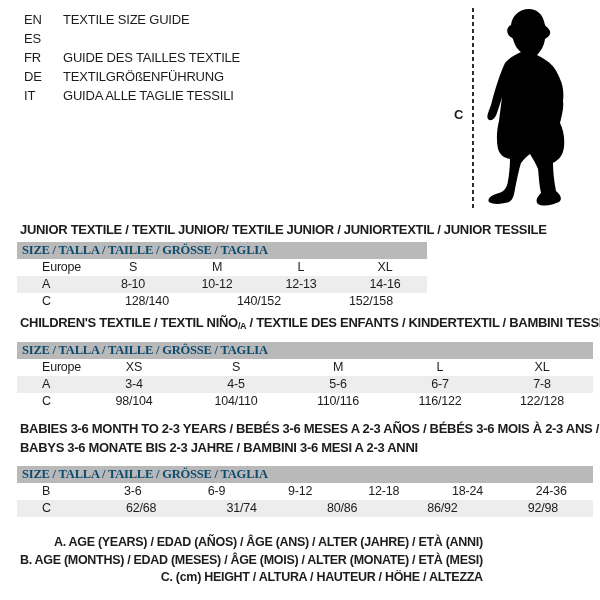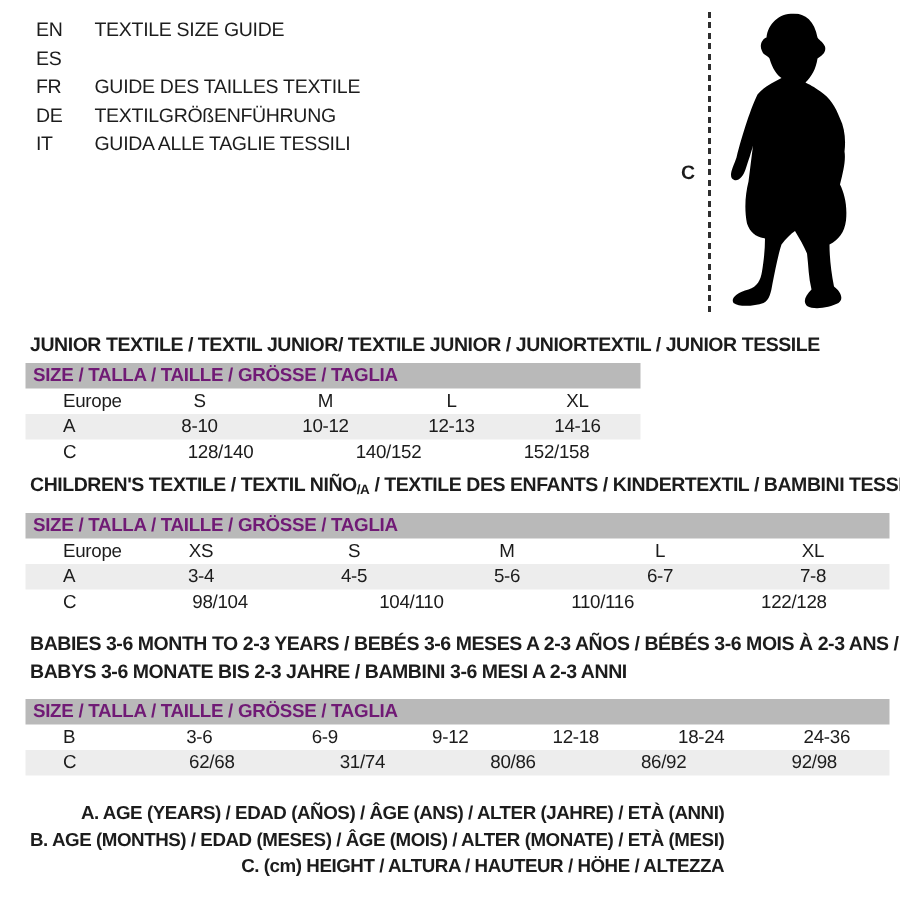--- a/index.html
+++ b/index.html
@@ -17,22 +17,22 @@
     position:absolute;left:472px;top:8px;width:2px;height:200px;
     background:repeating-linear-gradient(to bottom,#2e2e2e 0 4px,transparent 4px 7px);
   }
   .measure-label{position:absolute;left:454px;top:107px;font-size:13px;font-weight:700;}
   .baby-svg{position:absolute;left:483px;top:9px;}
   
   .tbl-title{position:absolute;left:20px;margin:0;font-size:13px;font-weight:700;letter-spacing:-0.3px;white-space:nowrap;}
   .tbl-title .subscript{font-size:9px;vertical-align:-2px;}
   .tbl{position:absolute;left:17px;font-size:12.5px;}
   .tbl-head{
-    height:17px;line-height:17px;background:#b9b9b9;color:#701a75;
-    font-weight:700;padding-left:5px;
+    height:17px;line-height:17px;background:#b9b9b9;color:#0c4a6e;
+    font-weight:700;padding-left:5px;font-family:Liberation Serif, serif;
   }
   .tbl-row{display:flex;height:17px;line-height:17px;}
   .row-alt{background:#ededed;}
   .lbl{padding-left:5px;margin-left:20px;}
   .t1 .lbl{flex:0 0 49px;}
   .t2 .lbl{flex:0 0 41px;}
   .t3 .lbl{flex:0 0 49px;}
   .cell{flex:1;text-align:center;}
   .t1{width:410px;}
   .t2,.t3{width:576px;}
@@ -127,20 +127,21 @@
       <span class="cell">4-5</span>
       <span class="cell">5-6</span>
       <span class="cell">6-7</span>
       <span class="cell">7-8</span>
     </div>
     <div class="tbl-row">
       <span class="lbl">C</span>
       <span class="cell">98/104</span>
       <span class="cell">104/110</span>
       <span class="cell">110/116</span>
+      <span class="cell">116/122</span>
       <span class="cell">122/128</span>
     </div>
   </div>
 
   <h2 class="tbl-title" style="top:421px;">BABIES 3-6 MONTH TO 2-3 YEARS / BEBÉS 3-6 MESES A 2-3 AÑOS / BÉBÉS 3-6 MOIS À 2-3 ANS /</h2>
   <h2 class="tbl-title" style="top:440px;">BABYS 3-6 MONATE BIS 2-3 JAHRE / BAMBINI 3-6 MESI A 2-3 ANNI</h2>
   <div class="tbl t3" style="top:466px;">
     <div class="tbl-head">SIZE / TALLA / TAILLE / GRÖSSE / TAGLIA</div>
     <div class="tbl-row">
       <span class="lbl">B</span>

